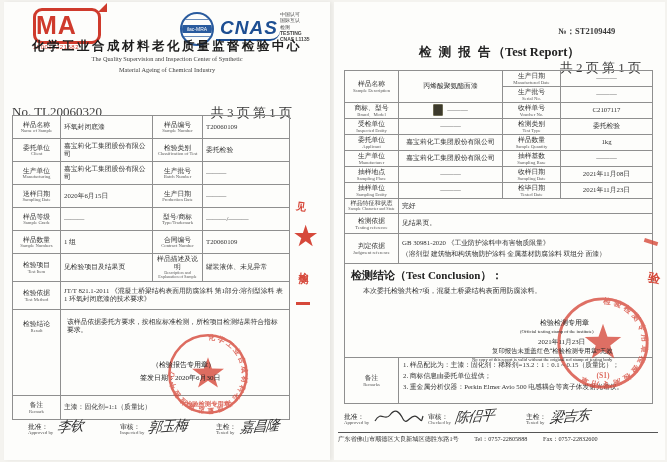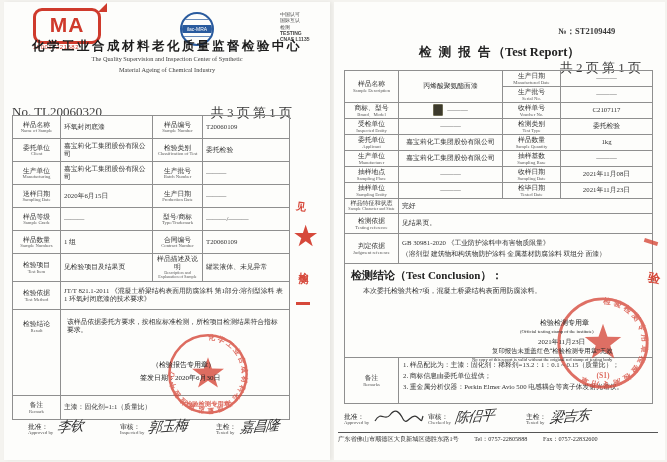--- a/index.html
+++ b/index.html
@@ -5,21 +5,21 @@
   html,body{margin:0;padding:0;}
   body{width:667px;height:462px;background:#f4f3ef;overflow:hidden;
        font-family:"Liberation Serif","DejaVu Serif",serif;color:#3b3b3b;}
   .canvas{position:relative;width:667px;height:462px;}
   .page{position:absolute;top:2px;height:458px;background:#fdfdfb;}
   .page.left{left:4px;width:326px;box-shadow:2px 0 4px rgba(0,0,0,.06);}
   .page.right{left:334px;width:331px;}
   .abs{position:absolute;}
   
   .cma{border:3px solid #cf3a2c;border-radius:9px;width:62px;height:30px;
-       color:#cf3a2c;font-weight:bold;font-size:21px;text-align:center;line-height:28px;
+       color:#cf3a2c;font-weight:bold;font-size:25px;line-height:28px;
        font-family:"Liberation Sans",sans-serif;letter-spacing:1px;}
   .cma:after{content:"";position:absolute;right:-6px;top:-5px;border-left:9px solid transparent;
        border-bottom:9px solid #cf3a2c;}
   .cma-num{color:#cf3a2c;font-size:6px;font-family:"Liberation Sans",sans-serif;letter-spacing:.5px;}
   .globe{width:30px;height:30px;border-radius:50%;border:2px solid #2a5b9e;position:relative;overflow:hidden;}
   .globe .lat{position:absolute;left:0;right:0;height:1px;background:#2a5b9e;opacity:.7;}
   .globe .band{position:absolute;left:-2px;right:-2px;top:11px;height:8px;background:#2a5b9e;
        color:#fff;font-size:5px;text-align:center;line-height:8px;font-family:"Liberation Sans",sans-serif;}
   .cnas{color:#1d4e92;font-weight:bold;font-style:italic;font-size:19px;
         font-family:"Liberation Sans",sans-serif;letter-spacing:1px;border-bottom:2px solid #1d4e92;
@@ -65,20 +65,21 @@
       <div class="cma">MA</div>
       <div class="cma-num">190014221682</div>
     </div>
 
     <div class="abs globe" style="left:176px;top:10px;">
       <div class="lat" style="top:5px;"></div>
       <div class="lat" style="top:22px;"></div>
       <div class="band">ilac-MRA</div>
     </div>
 
+    <div class="abs cnas" style="left:212px;top:15px;">CNAS</div>
 
     <div class="abs accred" style="left:276px;top:9px;width:46px;">
       <div>中国认可</div>
       <div>国际互认</div>
       <div>检测</div>
       <b>TESTING</b>
       <b>CNAS L1135</b>
     </div>
 
     <div class="abs orgcn" style="top:36px;">化学工业合成材料老化质量监督检验中心</div>

